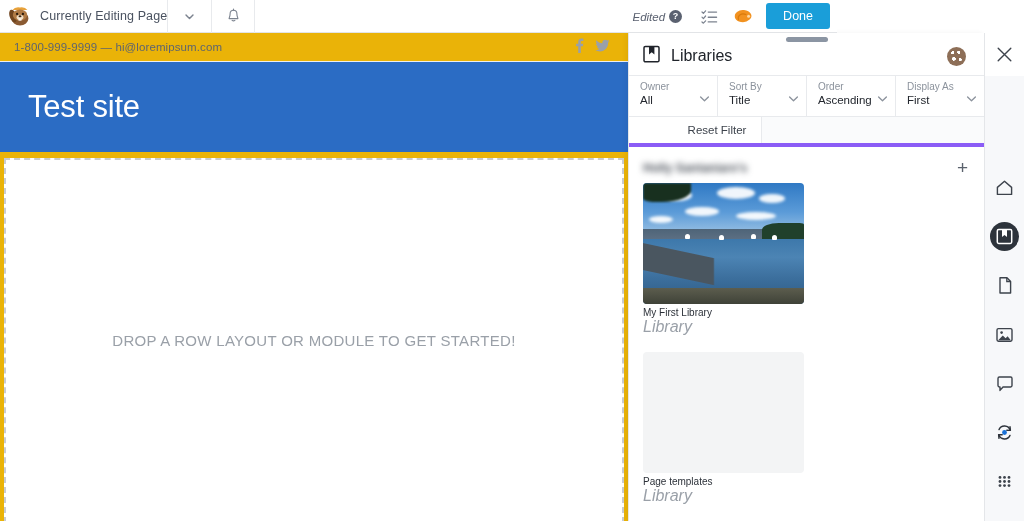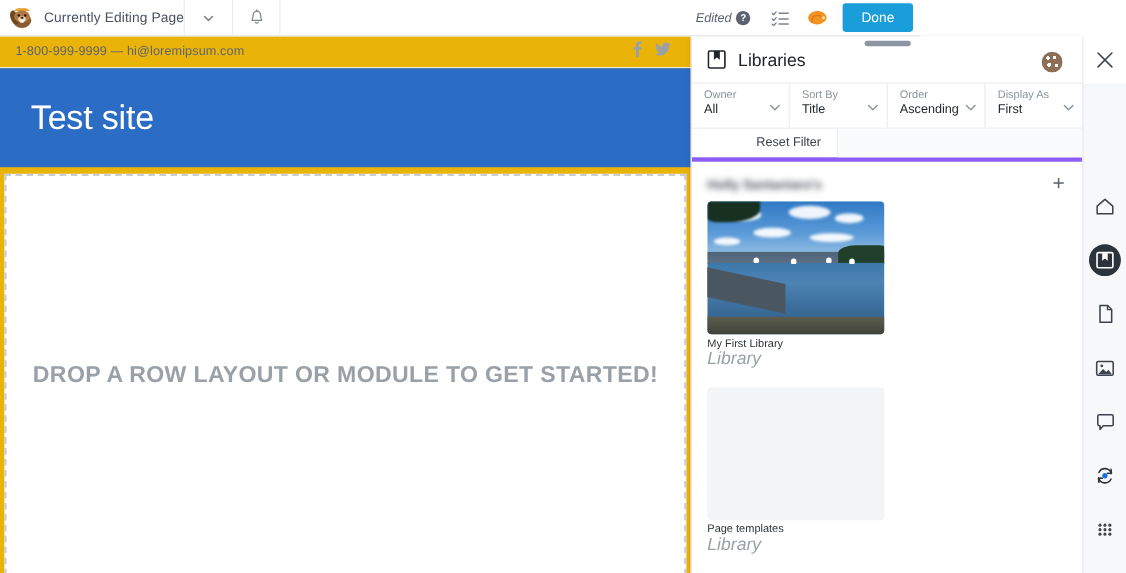--- a/index.html
+++ b/index.html
@@ -71,21 +71,21 @@
     height: 90px; background: #2b6cc4; display: flex; align-items: center;
     padding-left: 28px;
   }
   .hero-title { color: #fff; font-size: 31px; font-weight: normal; letter-spacing: -.2px; }
   .dropzone {
     margin: 6px 4px 0 4px; height: 365px;
     border: 2px dashed #c9ccd1; display: flex; align-items: center;
     justify-content: center; background: #fff;
   }
   .dropzone-text {
-    font-size: 21px; font-weight: bold; color: #9aa0a8; letter-spacing: .3px;
+    font-size: 15px; font-weight: normal; color: #9aa0a8; letter-spacing: .3px;
   }
 
   
   .panel {
     position: absolute; top: 33px; left: 628px; width: 356px; height: 488px;
     background: #fff; border-left: 1px solid #e4e6e9;
     box-shadow: -2px 0 5px rgba(0,0,0,.05); z-index: 30; overflow: hidden;
   }
   .drag-handle {
     position: absolute; top: 4px; left: 50%; transform: translateX(-50%);

